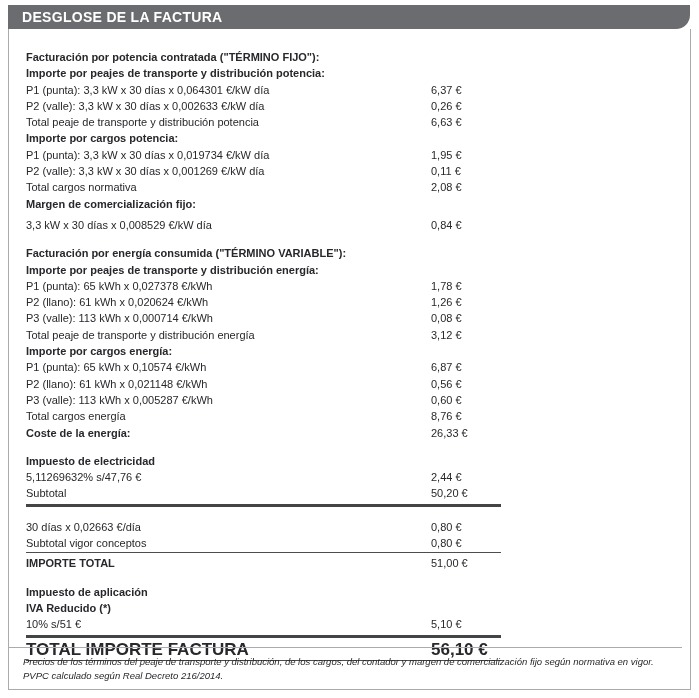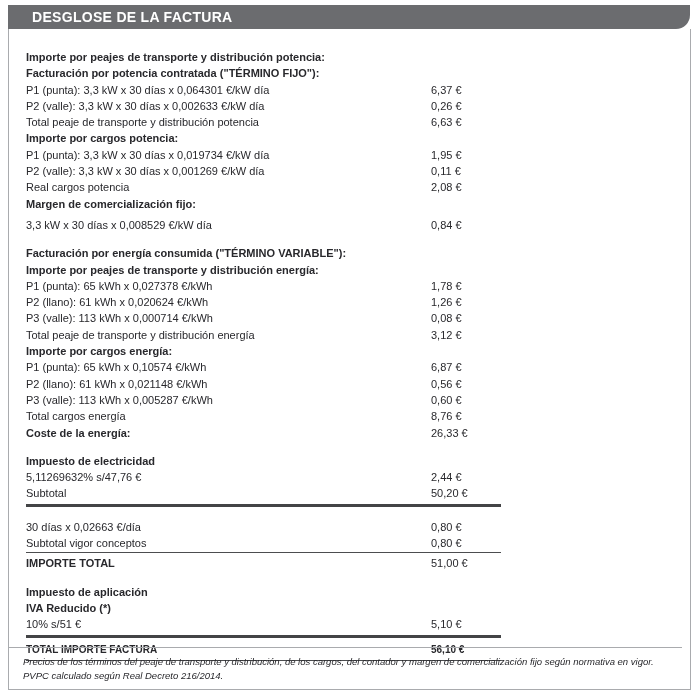--- a/index.html
+++ b/index.html
@@ -9,21 +9,21 @@
     background:#ffffff;
     font-family:"Liberation Sans", sans-serif;
     color:#28282c;
     overflow:hidden;
   }
   .header-bar{
     position:absolute;top:5px;left:8px;width:682px;height:24px;
     background:#6b6c6f;
     border-radius:0 0 14px 0;
     display:flex;align-items:center;
-    padding-left:24px;box-sizing:border-box;
+    padding-left:14px;box-sizing:border-box;
   }
   .header-bar .title{
     color:#ffffff;font-weight:bold;font-size:14px;letter-spacing:0.3px;
   }
   .content-box{
     position:absolute;top:29px;left:8px;right:8px;bottom:8px;
     border:1px solid #a9abae;border-top:none;
     box-sizing:border-box;
   }
   .lines{
@@ -31,21 +31,21 @@
   }
   .section{margin-bottom:12px;}
   .row{
     display:flex;width:475px;
     font-size:11px;line-height:16.3px;
   }
   .row .lab{flex:1 1 auto;}
   .row .val{flex:0 0 70px;}
   .row.heading .lab{font-weight:bold;}
   .row.total .lab{font-weight:bold;}
-  .row.grand{font-size:10px;line-height:18px;}
+  .row.grand{font-size:17px;line-height:18px;}
   .row.grand .lab,.row.grand .val{font-weight:bold;}
   .row.gap{margin-top:5px;}
   .rule{width:475px;margin:1px 0 2px 0;border-bottom:1px solid #4c4d4f;}
   .rule.thick{border-bottom:3px solid #434446;margin:2px 0 3px 0;}
   .footnote{
     position:absolute;left:0;right:8px;bottom:0;
     border-top:1px solid #a9abae;
     padding:7px 14px 6px 14px;
     font-size:9.5px;line-height:14px;font-style:italic;color:#28282c;
   }
@@ -54,25 +54,25 @@
 <body>
 
 <div class="page">
   <div class="header-bar">
     <span class="title">DESGLOSE DE LA FACTURA</span>
   </div>
   <div class="content-box">
     <div class="lines">
         <div class="section">
           <div class="row heading">
+            <span class="lab">Facturación por potencia contratada ("TÉRMINO FIJO"):</span>
+            <span class="val"></span>
+          </div>
+          <div class="row heading">
             <span class="lab">Importe por peajes de transporte y distribución potencia:</span>
-            <span class="val"></span>
-          </div>
-          <div class="row heading">
-            <span class="lab">Facturación por potencia contratada ("TÉRMINO FIJO"):</span>
             <span class="val"></span>
           </div>
           <div class="row item">
             <span class="lab">P1 (punta): 3,3 kW x 30 días x 0,064301 €/kW día</span>
             <span class="val">6,37 €</span>
           </div>
           <div class="row item">
             <span class="lab">P2 (valle): 3,3 kW x 30 días x 0,002633 €/kW día</span>
             <span class="val">0,26 €</span>
           </div>
@@ -86,21 +86,21 @@
           </div>
           <div class="row item">
             <span class="lab">P1 (punta): 3,3 kW x 30 días x 0,019734 €/kW día</span>
             <span class="val">1,95 €</span>
           </div>
           <div class="row item">
             <span class="lab">P2 (valle): 3,3 kW x 30 días x 0,001269 €/kW día</span>
             <span class="val">0,11 €</span>
           </div>
           <div class="row item">
-            <span class="lab">Real cargos potencia</span>
+            <span class="lab">Total cargos normativa</span>
             <span class="val">2,08 €</span>
           </div>
           <div class="row heading">
             <span class="lab">Margen de comercialización fijo:</span>
             <span class="val"></span>
           </div>
           <div class="row item gap">
             <span class="lab">3,3 kW x 30 días x 0,008529 €/kW día</span>
             <span class="val">0,84 €</span>
           </div>

